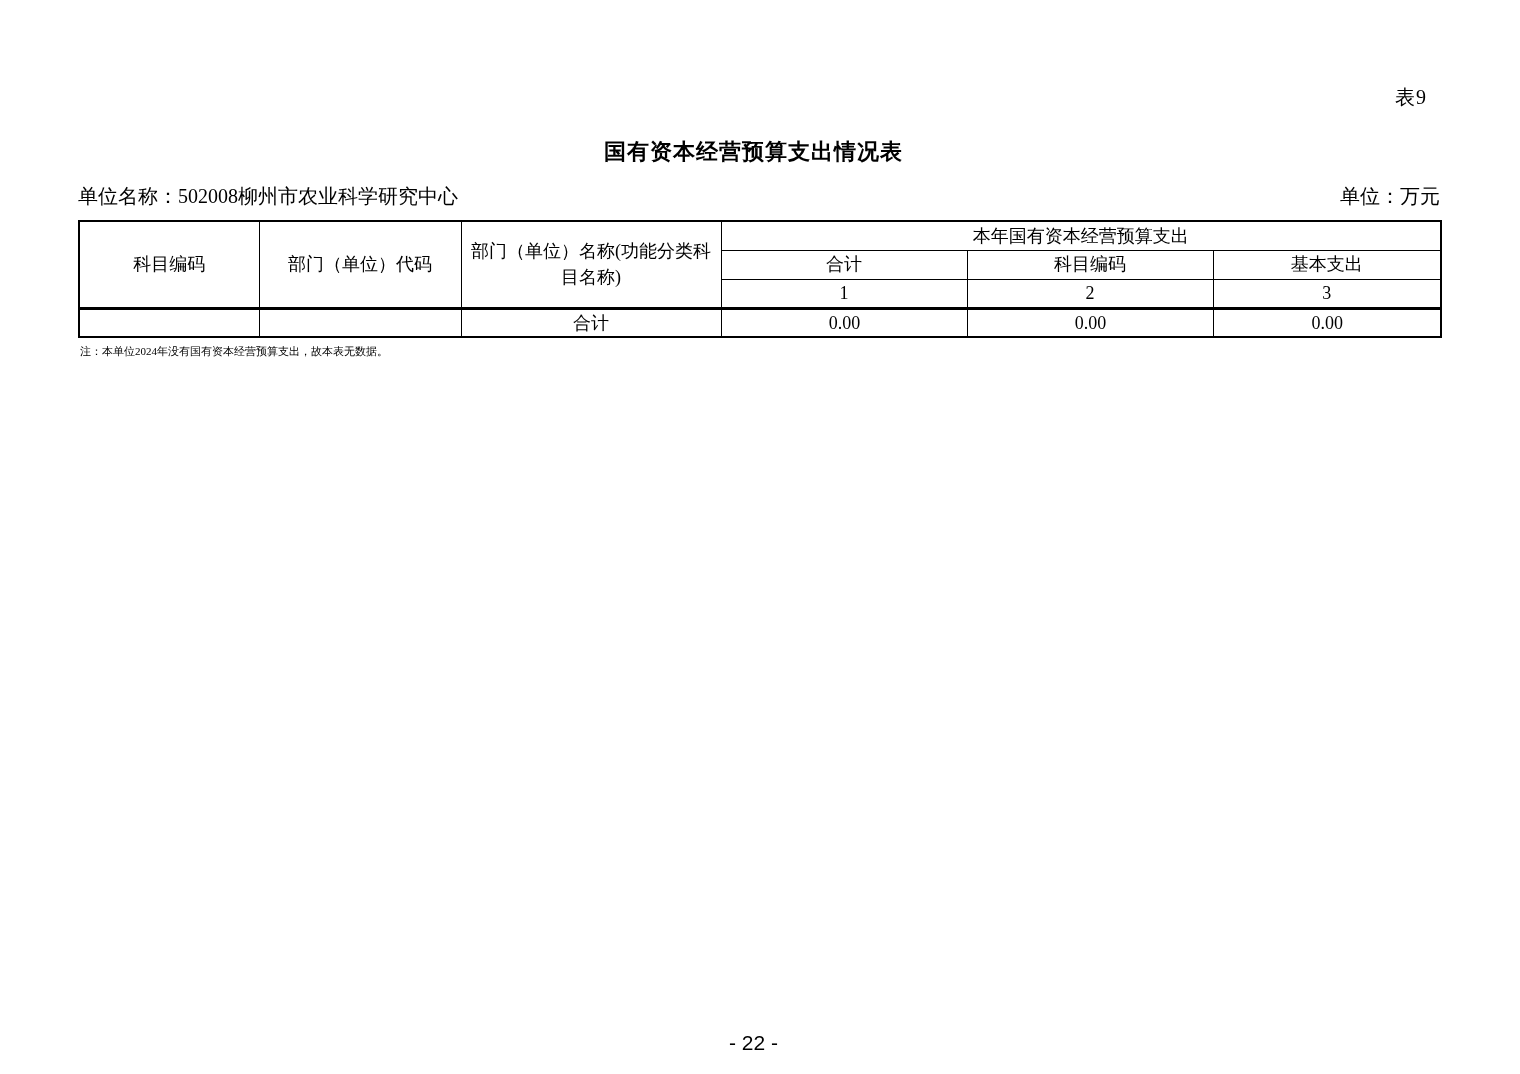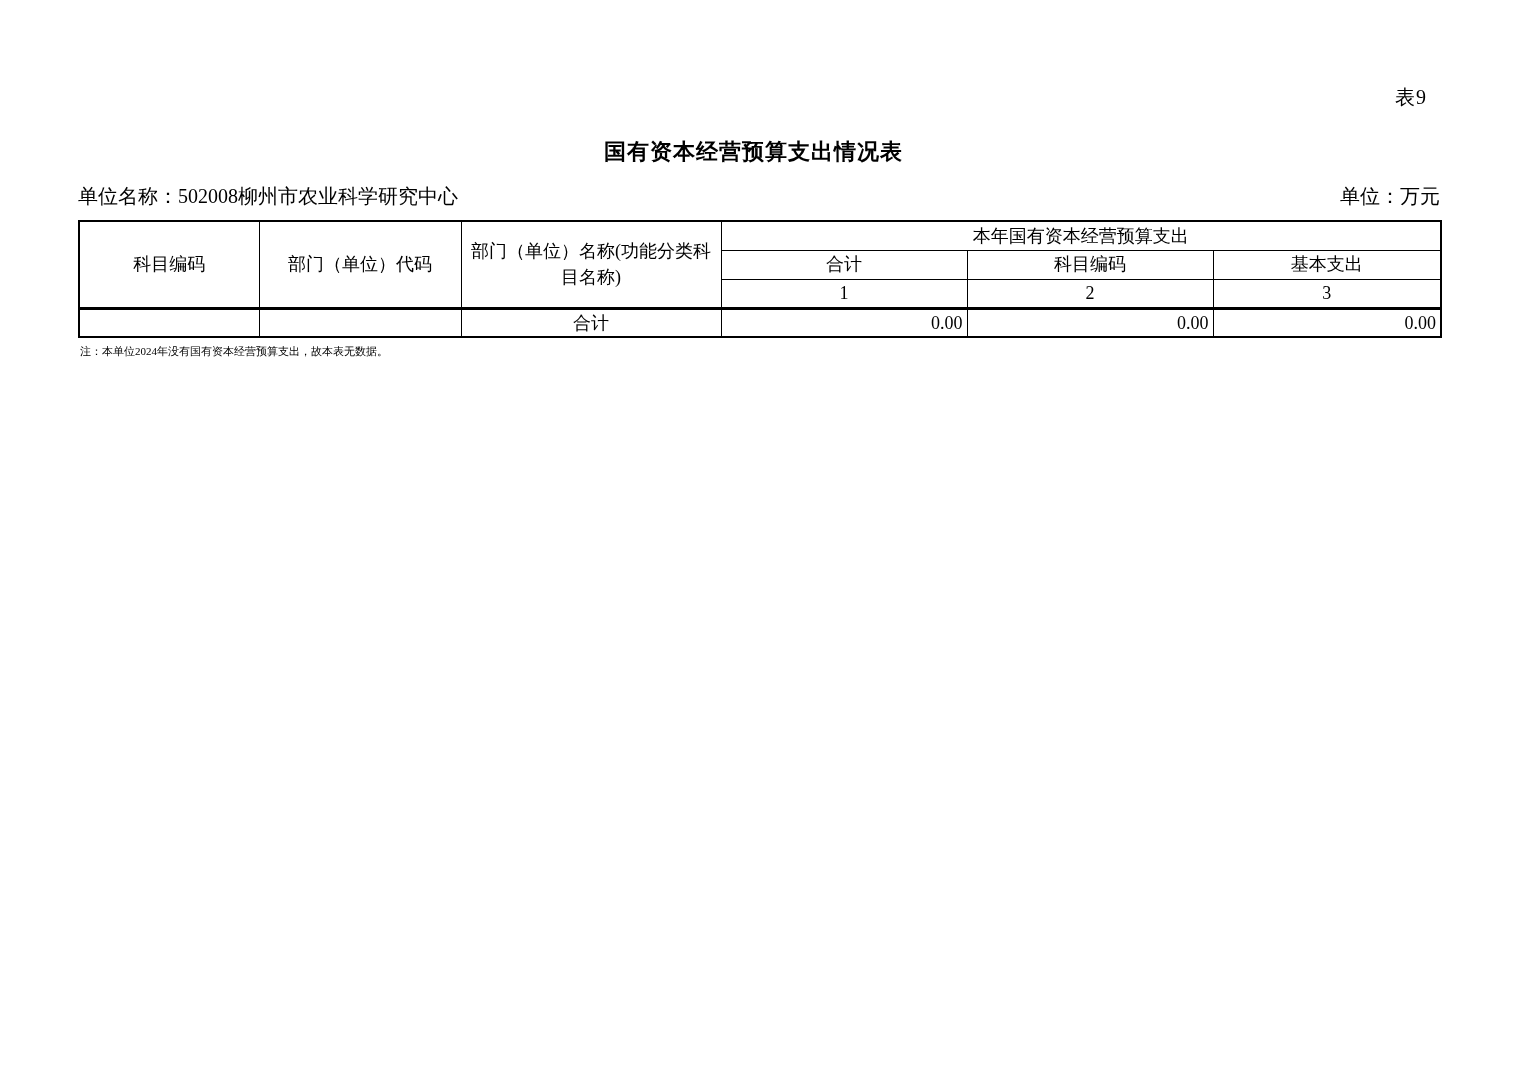--- a/index.html
+++ b/index.html
@@ -56,21 +56,20 @@
     padding: 0 5px;
     height: 29px;
     line-height: 1.45;
     overflow: hidden;
   }
   table.budget tr.data-row td {
     border-top: 3px solid #000000;
     height: 28px;
   }
   table.budget td.num {
-    text-align: right;
     padding-right: 4px;
     margin-left: 40px;
   }
   .note {
     position: absolute;
     top: 344px;
     left: 80px;
     font-size: 11px;
   }
   .page-number {
@@ -129,14 +128,15 @@
         <td>合计</td>
         <td class="num">0.00</td>
         <td class="num">0.00</td>
         <td class="num">0.00</td>
       </tr>
     </tbody>
   </table>
 
   <div class="note">注：本单位2024年没有国有资本经营预算支出，故本表无数据。</div>
 
+  <div class="page-number">- 22 -</div>
 
 </div>
 
 </body></html>

